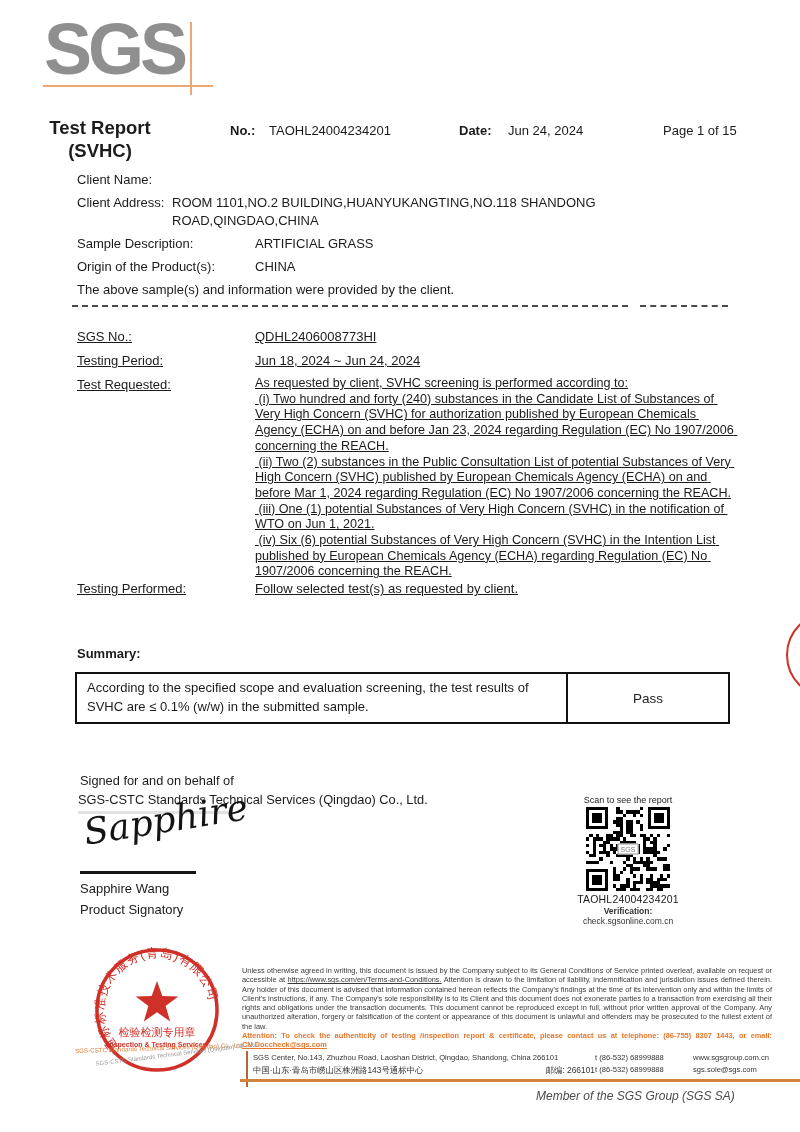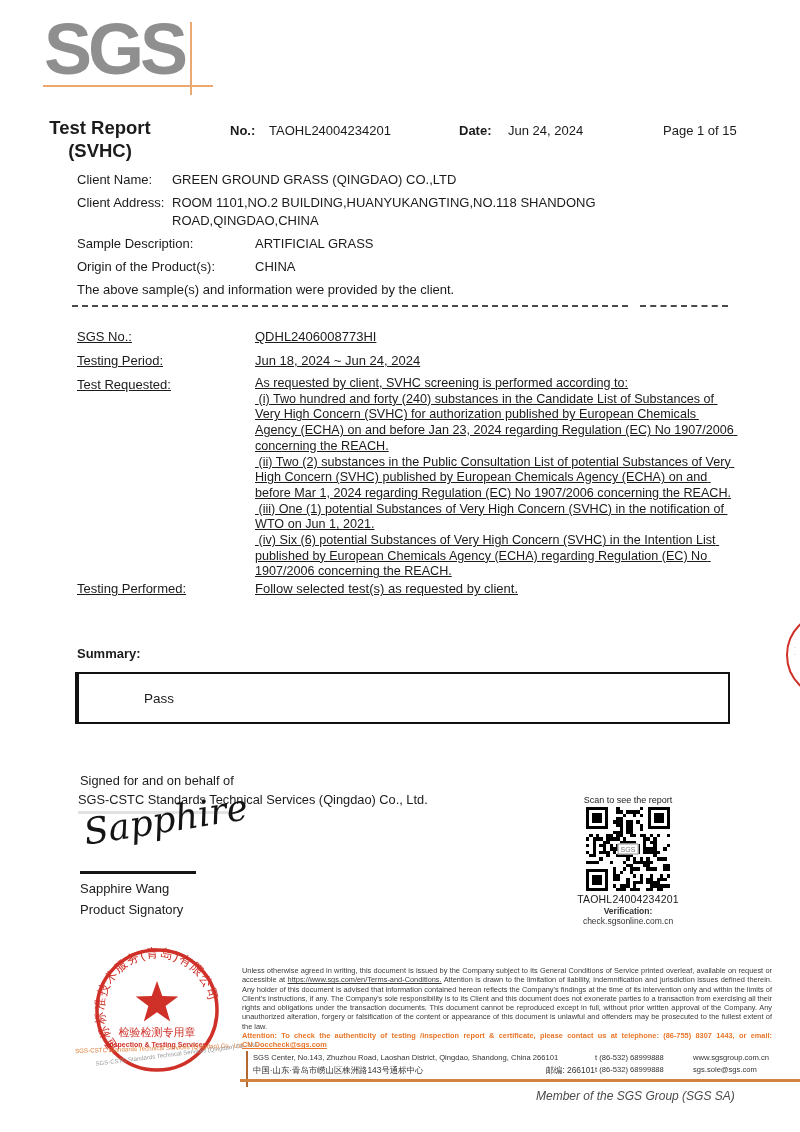--- a/index.html
+++ b/index.html
@@ -114,21 +114,20 @@
 
   <span class="meta bold" style="left:230px;">No.:</span>
   <span class="meta abs" style="left:269px;">TAOHL24004234201</span>
   <span class="meta bold abs" style="left:459px;">Date:</span>
   <span class="meta abs" style="left:508px;">Jun 24, 2024</span>
   <span class="meta abs" style="left:663px;">Page 1 of 15</span>
 
   <div class="block" style="left:77px;top:171px;width:650px;">
     <div class="row">
       <span class="lab-sm">Client Name:</span>
-      <span>GREEN GROUND GRASS (QINGDAO) CO.,LTD</span>
     </div>
     <div class="row">
       <span class="lab-sm">Client Address:</span>
       <span class="prewrap">ROOM 1101,NO.2 BUILDING,HUANYUKANGTING,NO.118 SHANDONG
 ROAD,QINGDAO,CHINA</span>
     </div>
   </div>
 
   <div class="block" style="left:77px;top:235px;width:650px;">
     <div class="row">
@@ -166,20 +165,21 @@
  (iv) Six (6) potential Substances of Very High Concern (SVHC) in the Intention List published by European Chemicals Agency (ECHA) regarding Regulation (EC) No 1907/2006 concerning the REACH.</span>
     </div>
     <div class="row">
       <span class="lab-lg">Testing Performed:</span>
       <span>Follow selected test(s) as requested by client.</span>
     </div>
   </div>
 
   <div class="summary-head">Summary:</div>
   <div class="summary-box">
+    <div class="summary-text">According to the specified scope and evaluation screening, the test results of SVHC are ≤ 0.1% (w/w) in the submitted sample.</div>
     <div class="summary-result">Pass</div>
   </div>
 
   <div class="sig-line1">Signed for and on behalf of</div>
   <div class="sig-line2">SGS-CSTC Standards Technical Services (Qingdao) Co., Ltd.</div>
   <div class="sig-shade"></div>
   <div class="sig-script">Sapphire</div>
   <div class="sig-rule"></div>
   <div class="sig-name">Sapphire Wang</div>
   <div class="sig-role">Product Signatory</div>

